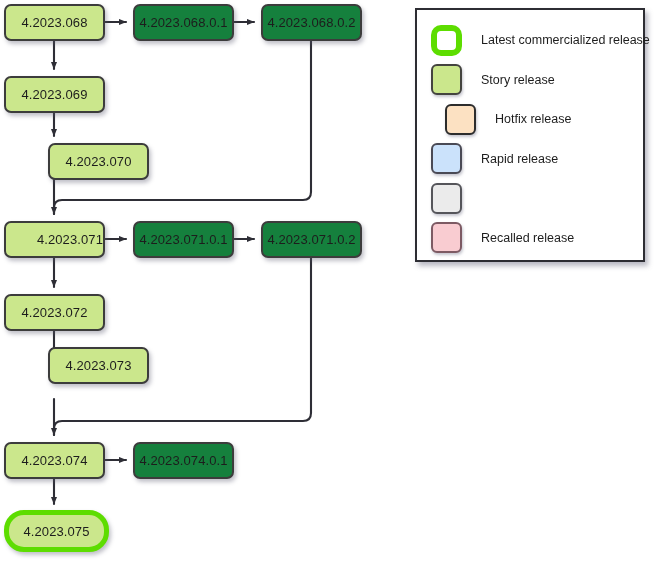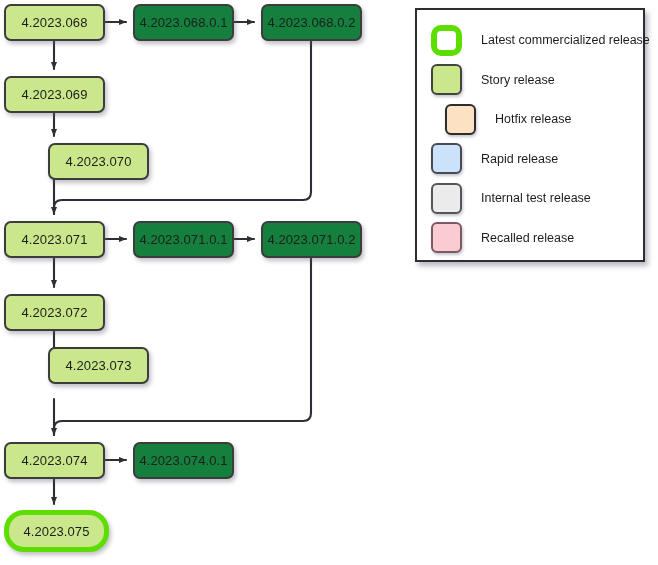--- a/index.html
+++ b/index.html
@@ -151,21 +151,21 @@
       </div>
       <div class="node node-rapid" style="left: 261px; top: 4px; width: 101px; height: 37px;">
         <span>4.2023.068.0.2</span>
       </div>
       <div class="node node-story" style="left: 4px; top: 76px; width: 101px; height: 37px;">
         <span>4.2023.069</span>
       </div>
       <div class="node node-story" style="left: 4px; top: 143px; width: 101px; height: 37px; margin-left: 44px;">
         <span>4.2023.070</span>
       </div>
-      <div class="node node-story" style="left: 4px; top: 221px; width: 101px; height: 37px;">
+      <div class="node node-story" style="left: 4px; top: 221px; width: 101px; height: 37px; justify-content: flex-end;">
         <span>4.2023.071</span>
       </div>
       <div class="node node-rapid" style="left: 133px; top: 221px; width: 101px; height: 37px;">
         <span>4.2023.071.0.1</span>
       </div>
       <div class="node node-rapid" style="left: 261px; top: 221px; width: 101px; height: 37px;">
         <span>4.2023.071.0.2</span>
       </div>
       <div class="node node-story" style="left: 4px; top: 294px; width: 101px; height: 37px;">
         <span>4.2023.072</span>
@@ -197,21 +197,20 @@
         <div class="legend-row" style="top: 92px; margin-left: 14px;">
           <span class="swatch swatch-hotfix"></span>
           <span class="legend-label">Hotfix release</span>
         </div>
         <div class="legend-row" style="top: 131.5px;">
           <span class="swatch swatch-rapid"></span>
           <span class="legend-label">Rapid release</span>
         </div>
         <div class="legend-row" style="top: 171px;">
           <span class="swatch swatch-internal"></span>
-          <span class="legend-label">Internal test release</span>
         </div>
         <div class="legend-row" style="top: 210.5px;">
           <span class="swatch swatch-recalled"></span>
           <span class="legend-label">Recalled release</span>
         </div>
       </div>
   </div>
 
 </div>
 

